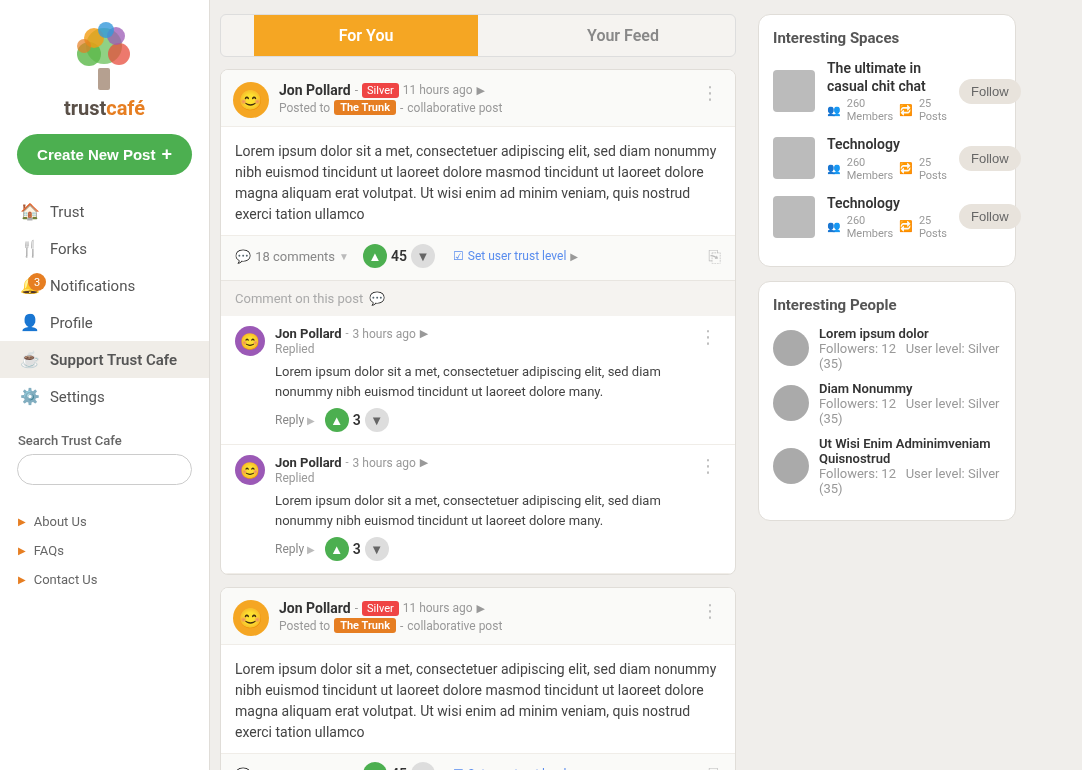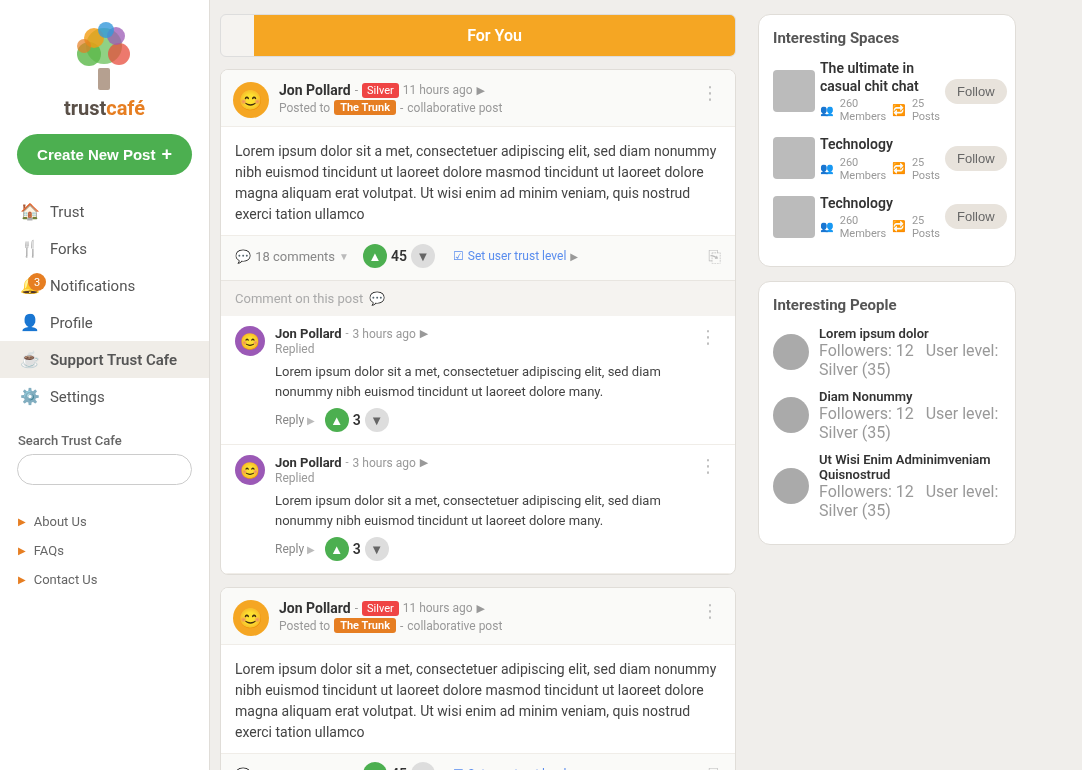--- a/index.html
+++ b/index.html
@@ -379,21 +379,21 @@
     }
     .widget-title {
       font-size: 15px;
       font-weight: 700;
       color: #555;
       margin-bottom: 12px;
     }
     .space-item {
       display: flex;
       align-items: center;
-      gap: 5px;
+      gap: 12px;
       margin-bottom: 12px;
     }
     .space-thumb {
       width: 42px;
       height: 42px;
       background: #bbb;
       border-radius: 4px;
       flex-shrink: 0;
     }
     .space-info { flex: 1; }
@@ -430,21 +430,21 @@
     }
     .people-avatar {
       width: 36px;
       height: 36px;
       background: #aaa;
       border-radius: 50%;
       flex-shrink: 0;
     }
     .people-info {}
     .people-name { font-weight: 600; font-size: 13px; color: #333; }
-    .people-stats { font-size: 16px; color: #999; }
+    .people-stats { font-size: 13px; color: #999; }
   </style>
 </head>
 <body>
 
 <div class="sidebar">
   <div class="logo-area">
 
     <svg class="logo-tree" viewBox="0 0 80 80" xmlns="http://www.w3.org/2000/svg">
 
       <rect x="34" y="52" width="12" height="22" fill="#b5a090" rx="2"></rect>
@@ -512,20 +512,21 @@
       <span class="chevron-right">▶</span>
       <span>Contact Us</span>
     </li>
   </ul>
 </div>
 
 <div class="main-content">
 
   <div class="tabs">
     <div class="tab active">For You</div>
+    <div class="tab">Your Feed</div>
   </div>
 
   <div class="post-card">
     <div class="post-header">
       <div class="avatar">😊</div>
       <div class="post-meta">
         <div class="post-author-line">
           <span class="author-name">Jon Pollard</span>
           <span style="color:#999;font-size:12px;">-</span>
           <span class="badge-silver">Silver</span>

